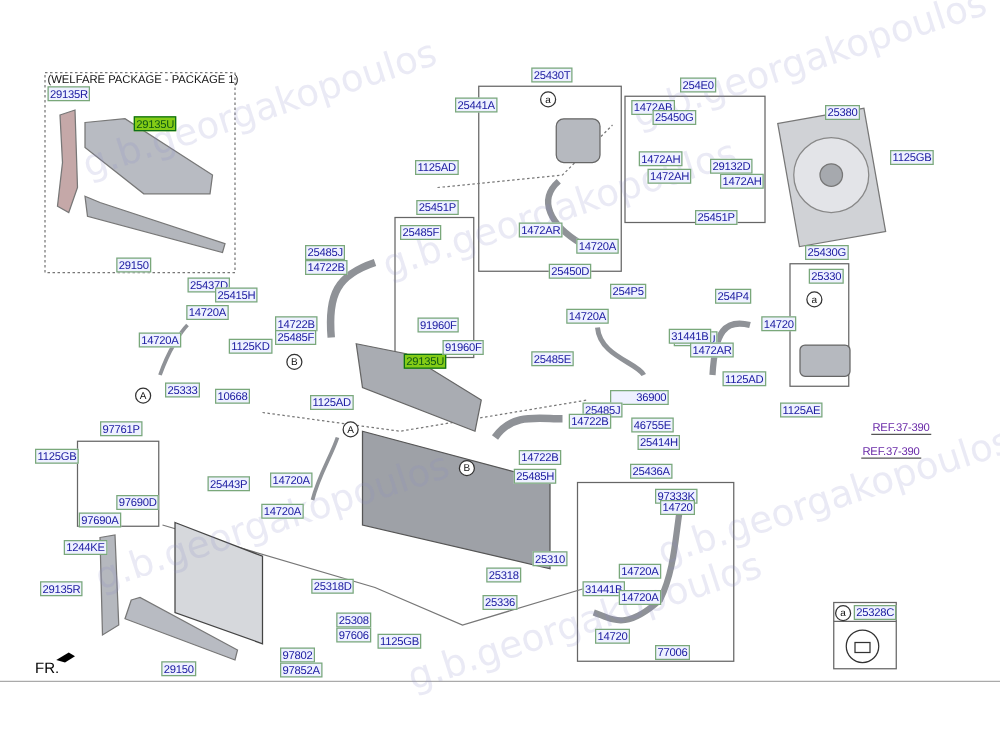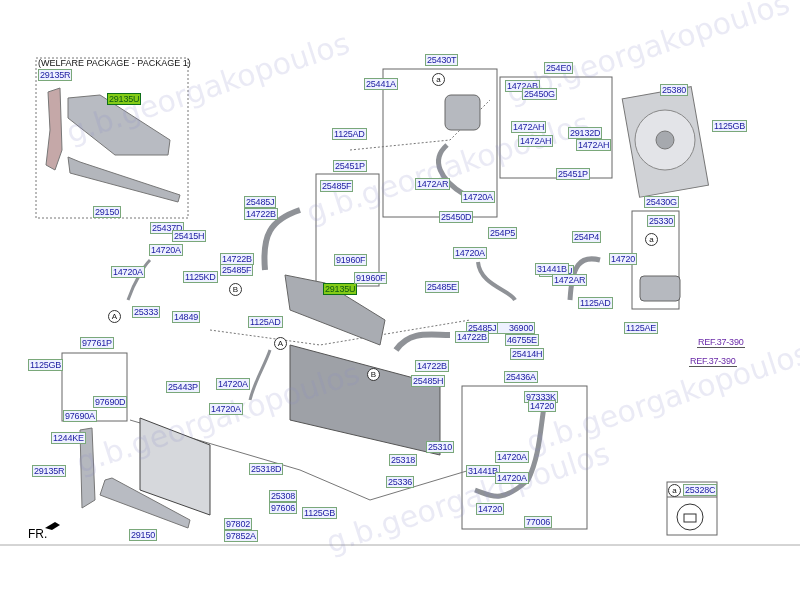--- a/index.html
+++ b/index.html
@@ -96,21 +96,21 @@
 <div class="lbl" style="left:683px;top:484px;">25328C</div>
 
 <div id="labels">
     <div class="lbl" style="left: 38px; top: 69px;">29135R</div>
     <div class="lbl hl" style="left: 107px; top: 93px;">29135U</div>
     <div class="lbl" style="left: 93px; top: 206px;">29150</div>
     <div class="lbl" style="left: 130px; top: 222px; margin-left: 20px;">25437D</div>
     <div class="lbl" style="left: 149px; top: 244px;">14720A</div>
     <div class="lbl" style="left: 111px; top: 266px;">14720A</div>
     <div class="lbl" style="left: 132px; top: 306px;">25333</div>
-    <div class="lbl" style="left: 172px; top: 311px;">14849</div>
+    <div class="lbl" style="left: 172px; top: 311px;">10668</div>
     <div class="lbl" style="left: 183px; top: 271px;">1125KD</div>
     <div class="lbl" style="left: 244px; top: 196px;">25485J</div>
     <div class="lbl" style="left: 244px; top: 208px;">14722B</div>
     <div class="lbl" style="left: 172px; top: 230px;">25415H</div>
     <div class="lbl" style="left: 220px; top: 253px;">14722B</div>
     <div class="lbl" style="left: 220px; top: 264px;">25485F</div>
     <div class="lbl" style="left: 248px; top: 316px;">1125AD</div>
     <div class="lbl hl" style="left: 323px; top: 283px;">29135U</div>
     <div class="lbl" style="left: 332px; top: 128px;">1125AD</div>
     <div class="lbl" style="left: 333px; top: 160px;">25451P</div>
@@ -137,21 +137,21 @@
     <div class="lbl" style="left: 647px; top: 215px;">25330</div>
     <div class="lbl" style="left: 488px; top: 227px;">254P5</div>
     <div class="lbl" style="left: 453px; top: 247px;">14720A</div>
     <div class="lbl" style="left: 499px; top: 265px; margin-left: 40px;">1472AU</div>
     <div class="lbl" style="left: 572px; top: 231px;">254P4</div>
     <div class="lbl" style="left: 535px; top: 263px;">31441B</div>
     <div class="lbl" style="left: 552px; top: 274px;">1472AR</div>
     <div class="lbl" style="left: 609px; top: 253px;">14720</div>
     <div class="lbl" style="left: 578px; top: 297px;">1125AD</div>
     <div class="lbl" style="left: 624px; top: 322px;">1125AE</div>
-    <div class="lbl" style="left: 488px; top: 322px; padding-left: 20px;">36900</div>
+    <div class="lbl" style="left: 488px; top: 312px; padding-left: 20px;">36900</div>
     <div class="lbl" style="left: 466px; top: 322px;">25485J</div>
     <div class="lbl" style="left: 455px; top: 331px;">14722B</div>
     <div class="lbl" style="left: 505px; top: 334px;">46755E</div>
     <div class="lbl" style="left: 510px; top: 348px;">25414H</div>
     <div class="lbl" style="left: 415px; top: 360px;">14722B</div>
     <div class="lbl" style="left: 411px; top: 375px;">25485H</div>
     <div class="lbl" style="left: 504px; top: 371px;">25436A</div>
     <div class="lbl" style="left: 524px; top: 391px;">97333K</div>
     <div class="lbl" style="left: 528px; top: 400px;">14720</div>
     <div class="lbl" style="left: 495px; top: 451px;">14720A</div>

